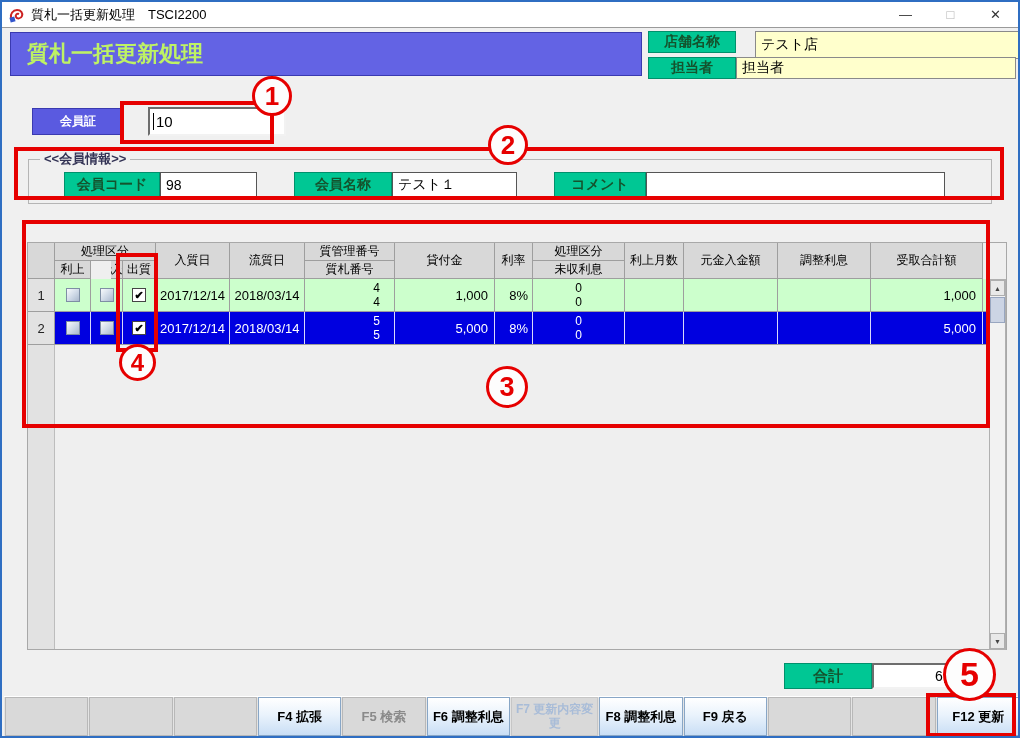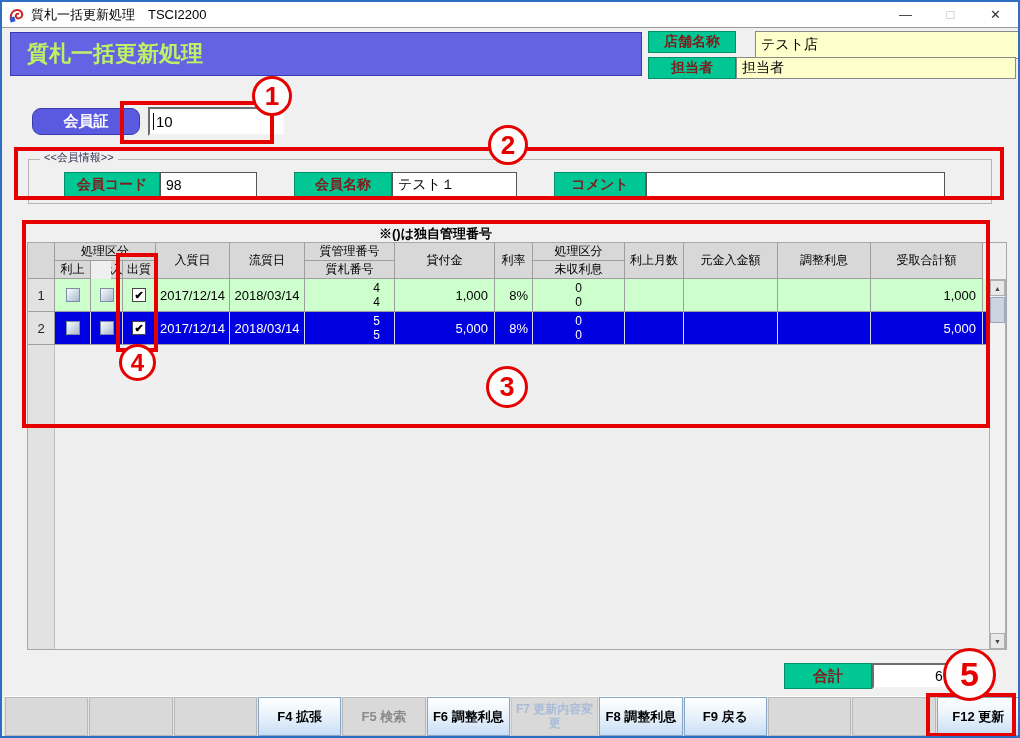--- a/index.html
+++ b/index.html
@@ -15,45 +15,45 @@
   .win-controls { margin-left: auto; display: flex; height: 100%; }
   .win-btn { width: 45px; height: 100%; display: flex; align-items: center; justify-content: center;
              font-size: 13px; color: #333; }
   .win-btn.max { color: #b4b4b4; }
 
   
   .banner { position: absolute; left: 8px; top: 30px; width: 632px; height: 44px;
             background: #6363e4; border: 1px solid #3a3ab0;
             color: #bef264; font-size: 22px; font-weight: bold; line-height: 42px; padding-left: 16px; }
 
-  .lbl-green { background: #00c794; border: 1px solid #00906c; color: #7f1d1d; font-weight: bold;
+  .lbl-green { background: #00c794; border: 1px solid #00906c; color: #14532d; font-weight: bold;
                display: flex; align-items: center; justify-content: center; }
   .lbl-blue  { background: #5a5ae0; border: 1px solid #3a3ab0; color: #fff; font-weight: bold;
                display: flex; align-items: center; justify-content: center; }
   .fld-yellow { background: #ffffcc; border: 1px solid #8a8a8a; font-size: 14px; padding-left: 5px;
                 display: flex; align-items: center; color: #000; }
   .fld-white { background: #fff; border: 1px solid #555; font-size: 14px; padding-left: 5px;
                display: flex; align-items: center; color: #000; }
   .fld-sunken { background: #fff; border: 2px solid; border-color: #6d6d6d #f2f2f2 #f2f2f2 #6d6d6d;
                 font-size: 15px; display: flex; align-items: center; color: #000; }
 
   .shop-label  { position: absolute; left: 646px; top: 29px; width: 88px; height: 22px; font-size: 14px; }
   .shop-field  { position: absolute; left: 734px; top: 29px; width: 280px; height: 28px; margin-left: 19px; }
   .staff-label { position: absolute; left: 646px; top: 55px; width: 88px; height: 22px; font-size: 14px; }
   .staff-field { position: absolute; left: 734px; top: 55px; width: 280px; height: 22px; }
 
-  .card-label { position: absolute; left: 30px; top: 106px; width: 108px; height: 27px; font-size: 15px; border-radius: 9px; }
+  .card-label { position: absolute; left: 30px; top: 106px; width: 92px; height: 27px; font-size: 12px; }
   .card-input { position: absolute; left: 126px; top: 105px; width: 138px; height: 29px; padding-left: 3px; margin-left: 20px; }
   .caret { width: 1px; height: 17px; background: #000; margin-right: 2px; }
 
   
   .groupbox { position: absolute; left: 26px; top: 157px; width: 964px; height: 45px;
               border: 1px solid #b5b5b5; }
   .group-legend { position: absolute; left: 38px; top: 148px; background: #f0f0f0; padding: 0 4px;
-                  font-size: 11px; font-weight: normal; color: #333355; }
+                  font-size: 13px; font-weight: bold; color: #333355; }
   .mi-code-lbl  { position: absolute; left: 62px;  top: 170px; width: 96px;  height: 25px; font-size: 14px; }
   .mi-code-fld  { position: absolute; left: 158px; top: 170px; width: 97px;  height: 25px; }
   .mi-name-lbl  { position: absolute; left: 292px; top: 170px; width: 98px;  height: 25px; font-size: 14px; }
   .mi-name-fld  { position: absolute; left: 390px; top: 170px; width: 125px; height: 25px; }
   .mi-cmt-lbl   { position: absolute; left: 552px; top: 170px; width: 92px;  height: 25px; font-size: 14px; }
   .mi-cmt-fld   { position: absolute; left: 644px; top: 170px; width: 299px; height: 25px; }
 
   
   .grid-note { position: absolute; left: 240px; top: 223px; width: 250px; text-align: right;
                font-size: 13px; font-weight: bold; color: #000; }
@@ -163,21 +163,20 @@
 
   <div class="groupbox"></div>
   <div class="group-legend">&lt;&lt;会員情報&gt;&gt;</div>
   <div class="lbl-green mi-code-lbl">会員コード</div>
   <div class="fld-white mi-code-fld">98</div>
   <div class="lbl-green mi-name-lbl">会員名称</div>
   <div class="fld-white mi-name-fld">テスト１</div>
   <div class="lbl-green mi-cmt-lbl">コメント</div>
   <div class="fld-white mi-cmt-fld"></div>
 
-  <div class="grid-note">※()は独自管理番号</div>
 
   <div class="grid-wrap">
 
     <div class="gcols ghead">
       <div class="hc" style="grid-column:1;grid-row:1/3"></div>
       <div class="hc" style="grid-column:2/5;grid-row:1">処理区分</div>
       <div class="hc" style="grid-column:2;grid-row:2">利上</div>
       <div class="hc tight" style="grid-column:3;grid-row:2">元入金</div>
       <div class="hc" style="grid-column:4;grid-row:2">出質</div>
       <div class="hc" style="grid-column:5;grid-row:1/3">入質日</div>

